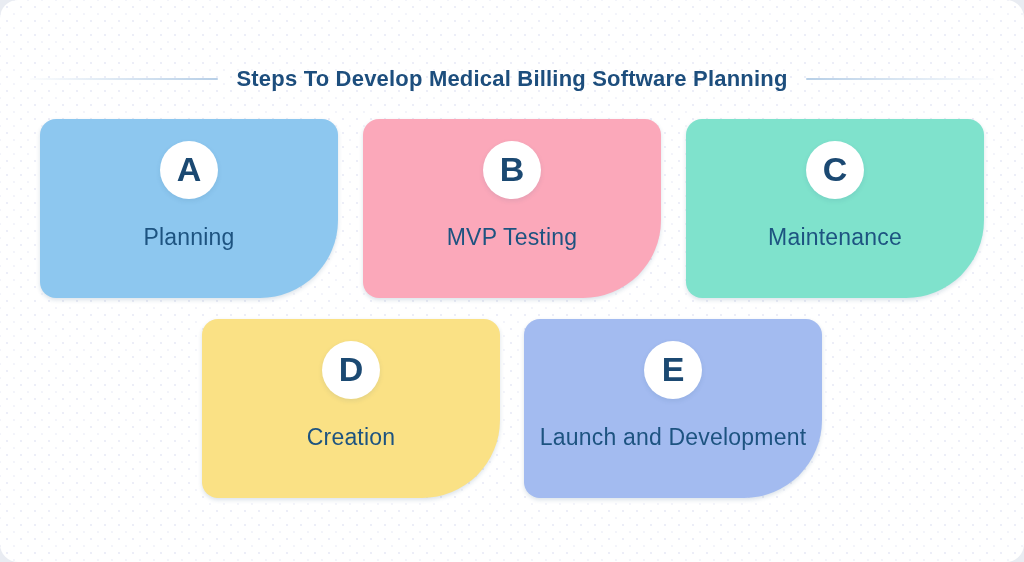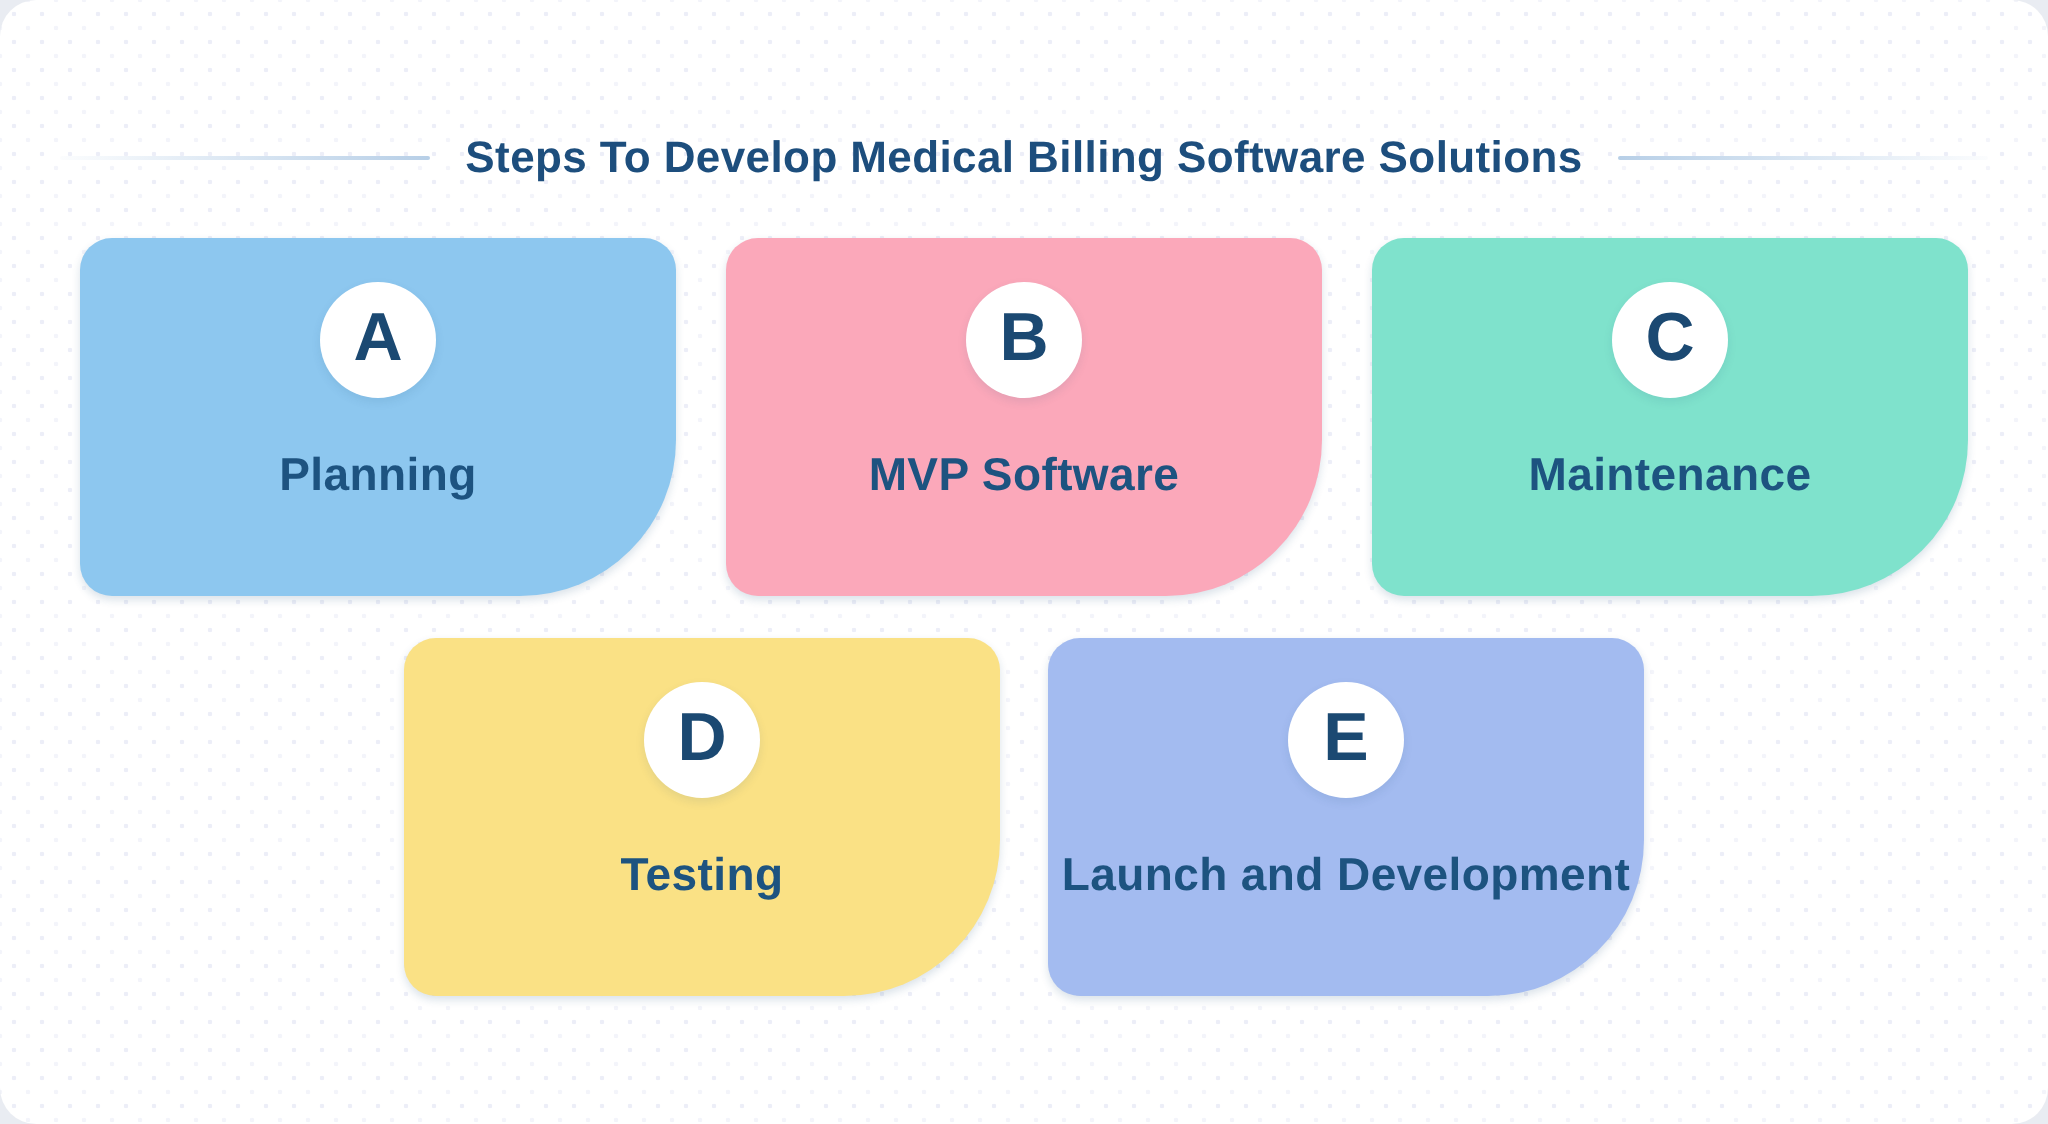--- a/index.html
+++ b/index.html
@@ -81,69 +81,69 @@
   .letter-badge .letter {
     font-size: 34px;
     font-weight: bold;
     color: #1b4972;
     line-height: 1;
     transform: translateY(-1px);
   }
   .step-label {
     margin-top: 25px;
     font-size: 23px;
-    font-weight: bold;
+    font-weight: normal;
     letter-spacing: 0.2px;
     color: #1d5380;
     text-align: center;
     white-space: nowrap;
   }
 </style>
 </head>
 <body>
 
 <div class="canvas">
 
   <div class="title-row">
     <div class="divider divider-left"></div>
-    <div class="page-title">Steps To Develop Medical Billing Software Solutions</div>
+    <div class="page-title">Steps To Develop Medical Billing Software Planning</div>
     <div class="divider divider-right"></div>
   </div>
 
   <div class="rows">
 
     <div class="card-row first">
       <div class="step-card" style="background: rgb(141, 199, 239);">
         <div class="letter-badge">
           <span class="letter">A</span>
         </div>
         <div class="step-label">Planning</div>
       </div>
 
       <div class="step-card" style="background: rgb(251, 168, 186);">
         <div class="letter-badge">
           <span class="letter">B</span>
         </div>
-        <div class="step-label">MVP Software</div>
+        <div class="step-label">MVP Testing</div>
       </div>
 
       <div class="step-card" style="background: rgb(127, 226, 204);">
         <div class="letter-badge">
           <span class="letter">C</span>
         </div>
         <div class="step-label">Maintenance</div>
       </div>
     </div>
 
     <div class="card-row second">
       <div class="step-card" style="background: rgb(250, 225, 133);">
         <div class="letter-badge">
           <span class="letter">D</span>
         </div>
-        <div class="step-label">Testing</div>
+        <div class="step-label">Creation</div>
       </div>
 
       <div class="step-card" style="background: rgb(163, 187, 240);">
         <div class="letter-badge">
           <span class="letter">E</span>
         </div>
         <div class="step-label">Launch and Development</div>
       </div>
     </div>
 

